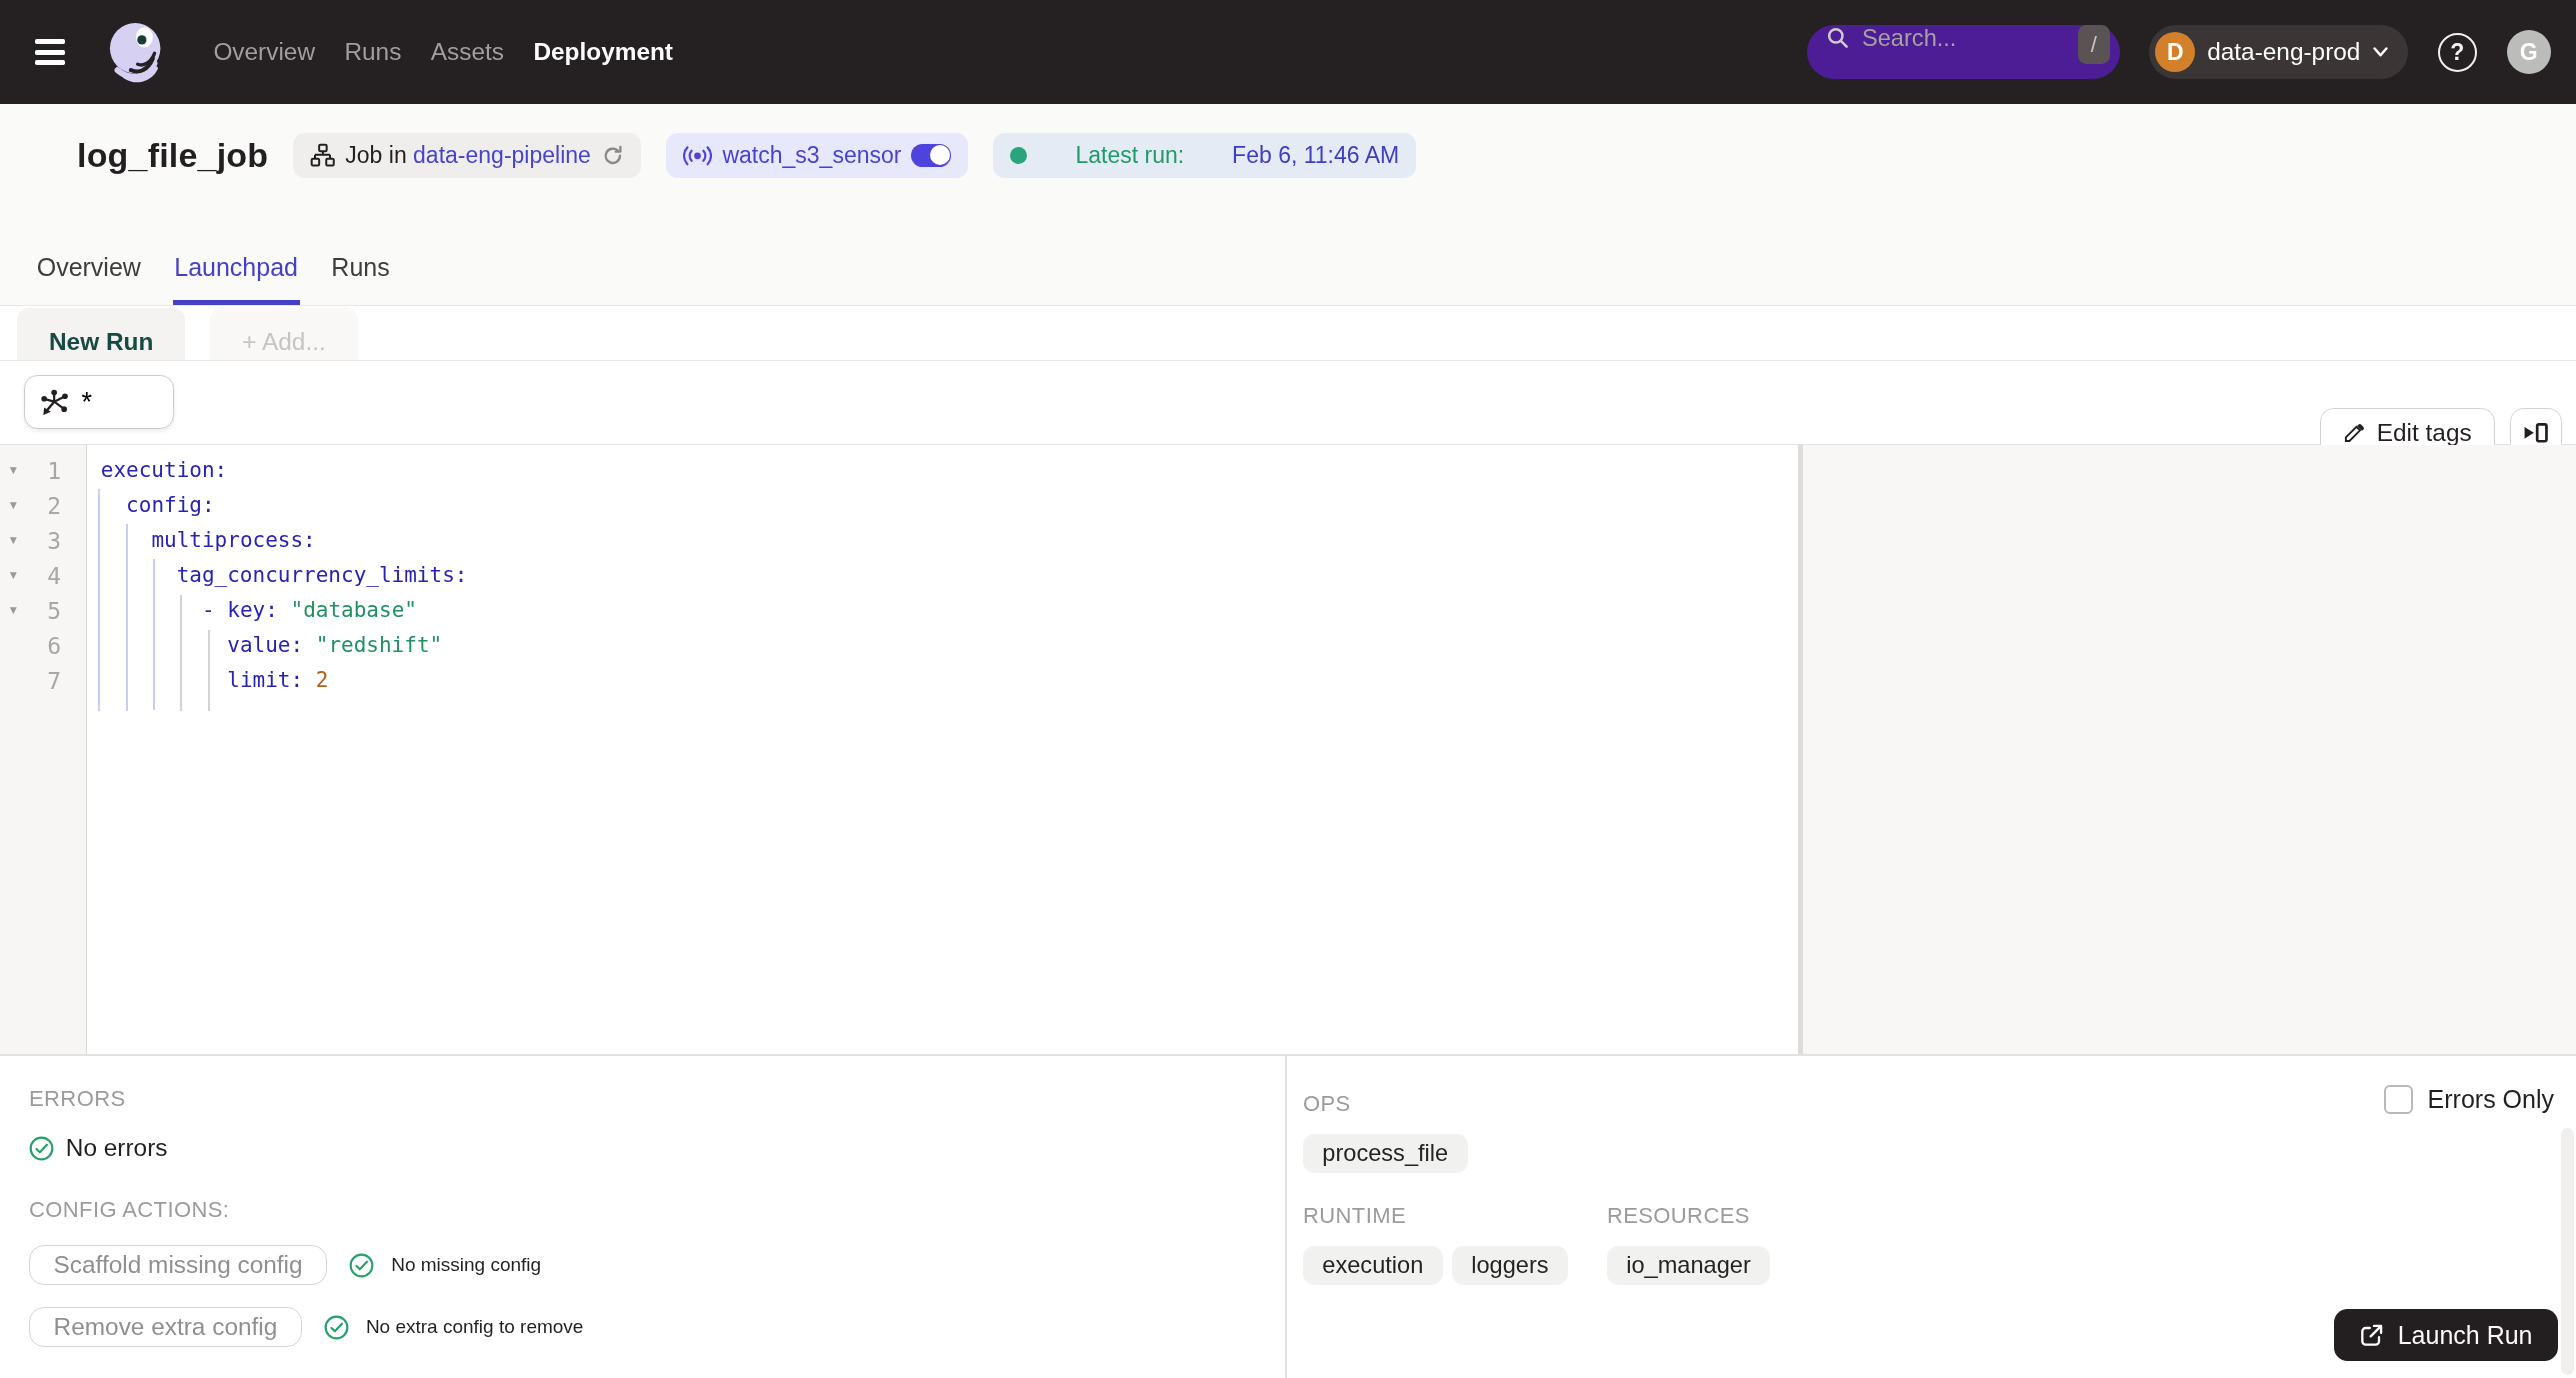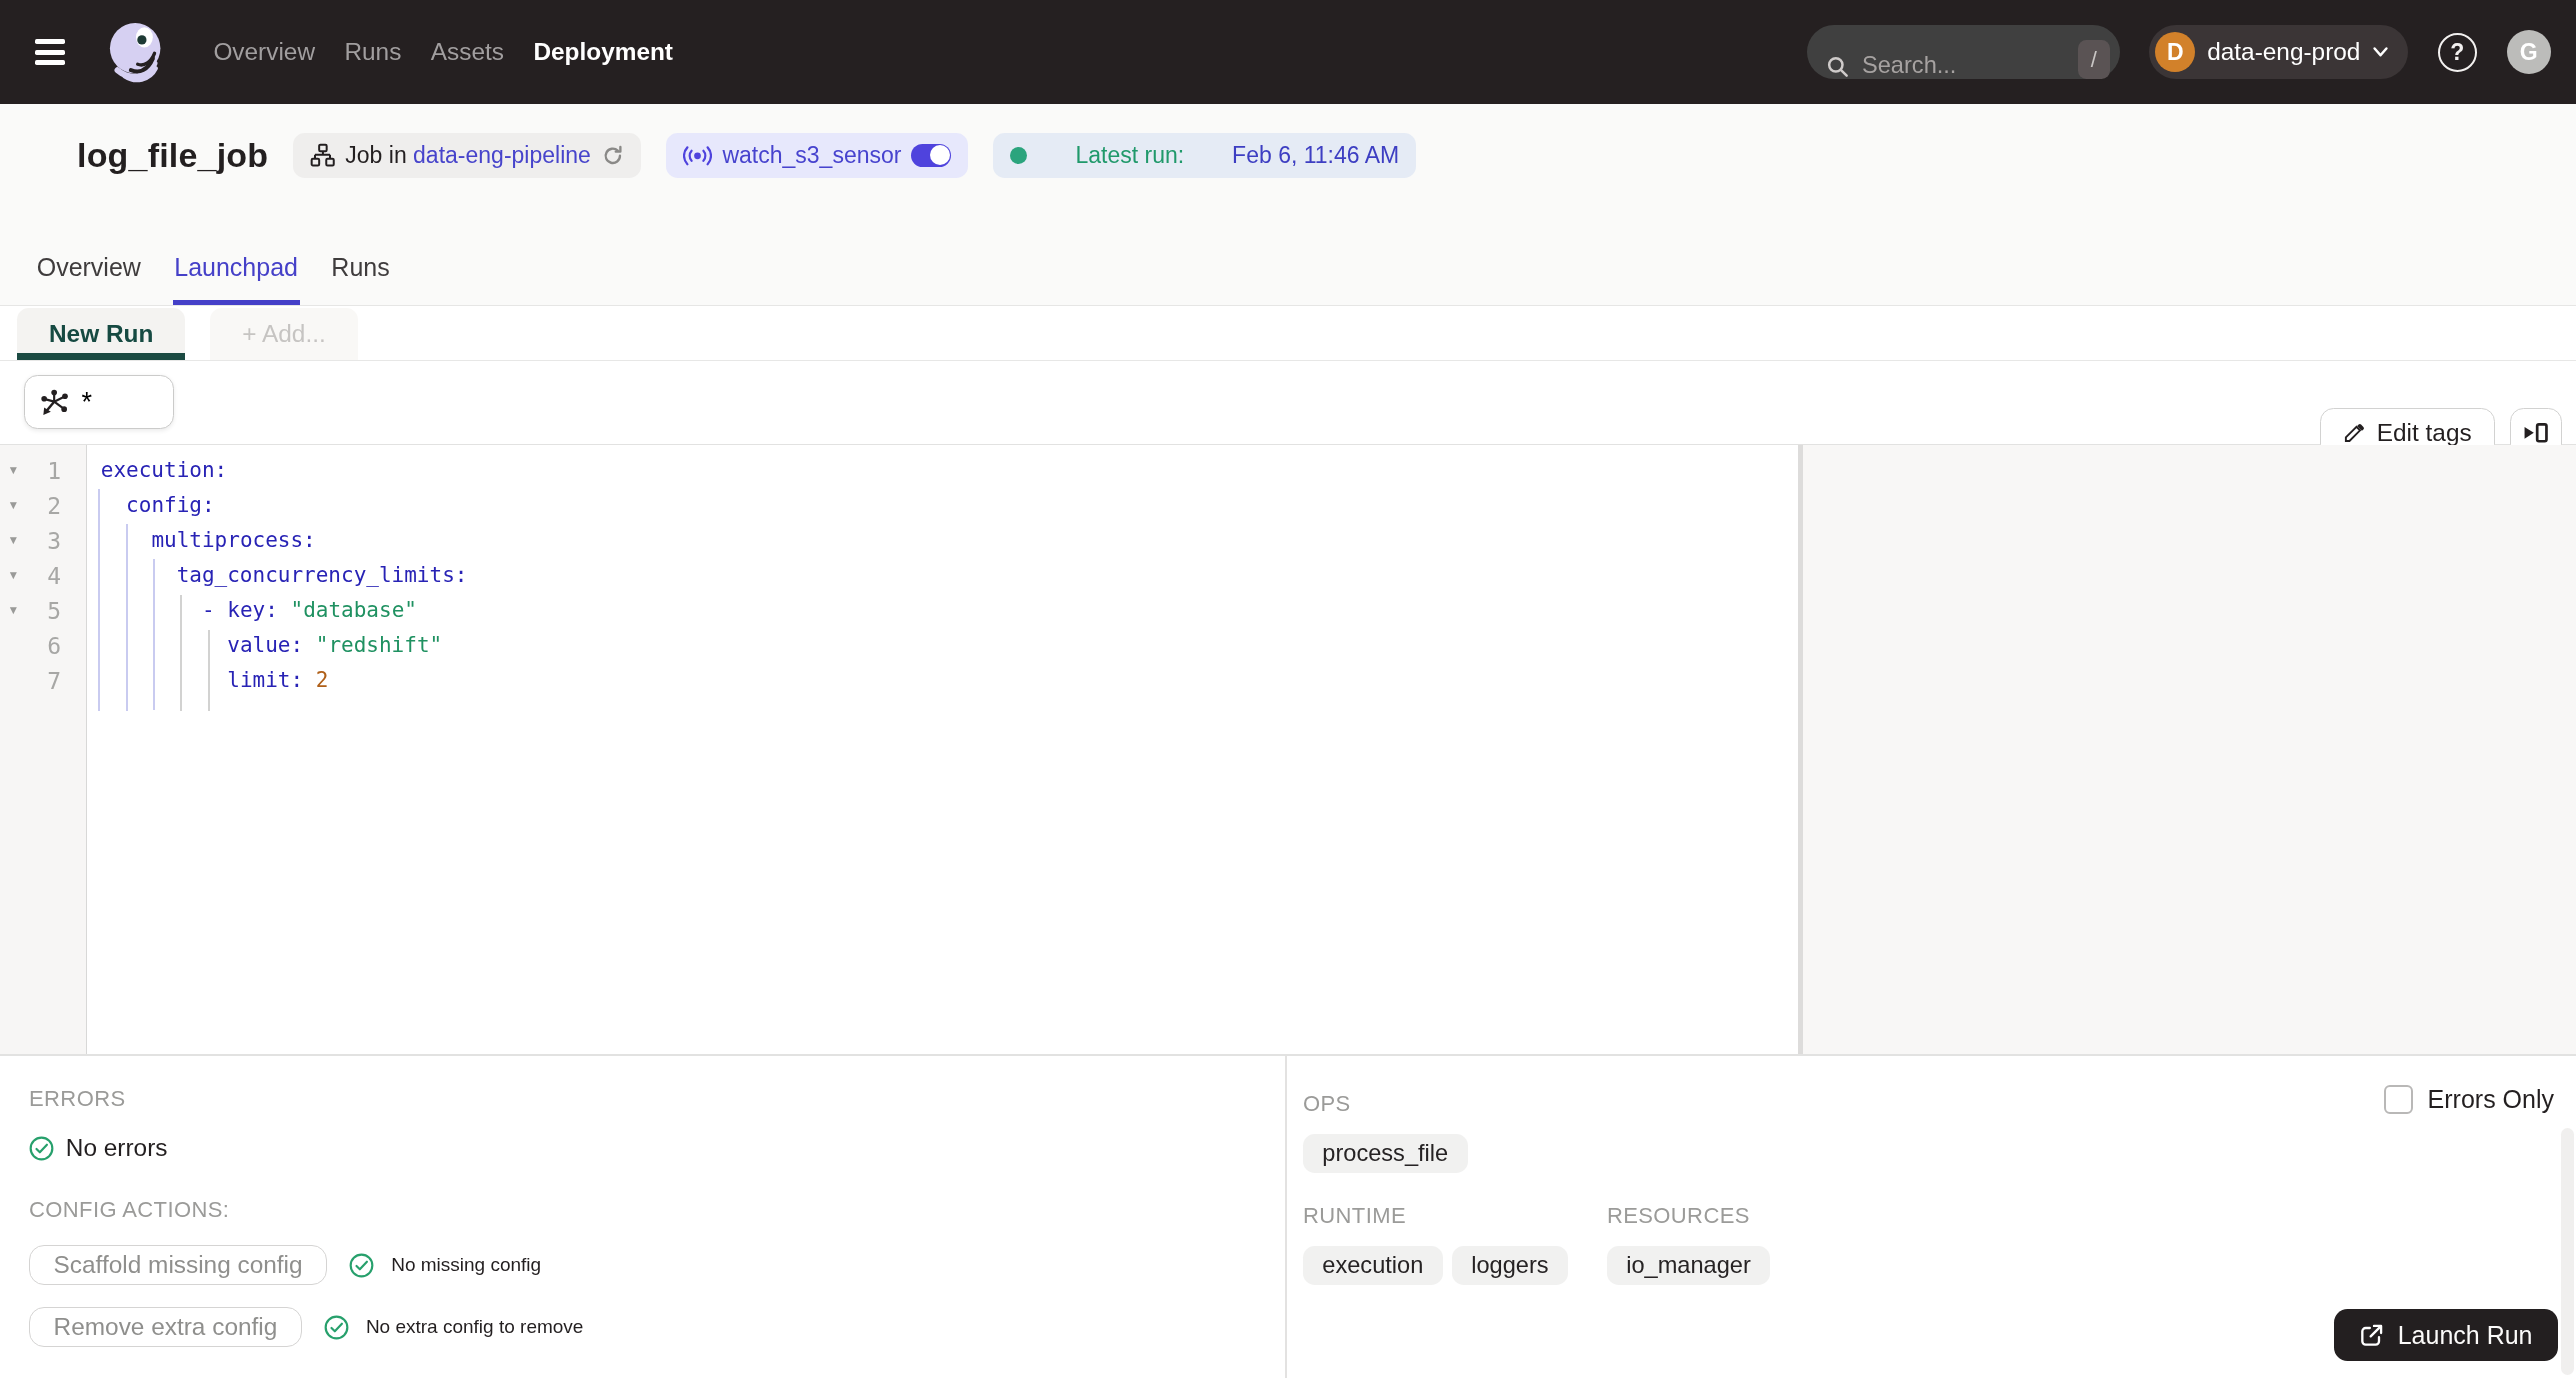--- a/index.html
+++ b/index.html
@@ -11,22 +11,22 @@
   .topnav { position:absolute; top:0; left:0; right:0; height:104px; background:#252021;
             display:flex; align-items:center; padding:0 23.6px; }
   .hamburger { width:47px; height:47px; display:flex; flex-direction:column; justify-content:center;
                gap:5.9px; margin-left:11.8px; cursor:pointer; background:none; border:none; }
   .hamburger span { display:block; width:30px; height:5px; background:#fff; border-radius:1.7px; }
   .logo { margin-left:22px; width:64px; height:69px; }
   .nav-links { display:flex; align-items:center; gap:29.4px; margin-left:45px; }
   .nav-link { font-size:24.4px; color:#A19E9F; cursor:pointer; }
   .nav-link.active { color:#FFFFFF; font-weight:700; }
   .nav-right { margin-left:auto; display:flex; align-items:center; }
-  .search-pill { width:313px; height:54px; border-radius:27px; background:#404040;
-                 display:flex; align-items:flex-end; padding:0 10px 0 18.5px; }
+  .search-pill { width:313px; height:54px; border-radius:27px; background:#4c1d95;
+                 display:flex; align-items:flex-start; padding:0 10px 0 18.5px; }
   .search-pill input { flex:1; background:transparent; border:none; outline:none; color:#E8E5E4;
                        font-size:23.6px; font-family:"Liberation Sans",sans-serif; margin-left:11.8px; min-width:0; }
   .search-pill input::placeholder { color:#A6A2A1; }
   .slash-badge { width:32px; height:39px; border-radius:8.4px; background:#5A5354; color:#C9C6C5;
                  font-size:22px; display:flex; align-items:center; justify-content:center; }
   .deploy-pill { height:54px; border-radius:27px; background:#3B3536; display:flex; align-items:center;
                  gap:11.8px; padding:0 18.5px 0 6.7px; margin-left:29px; cursor:pointer; }
   .deploy-avatar { width:40px; height:40px; border-radius:50%; background:#D2812A; color:#fff;
                    font-size:23px; font-weight:700; display:flex; align-items:center; justify-content:center; }
   .deploy-name { color:#fff; font-size:24.4px; }
@@ -53,21 +53,21 @@
   .toggle .knob { position:absolute; right:1.7px; top:1.7px; width:20px; height:20px; border-radius:50%; background:#fff; }
   .run-dot { width:17px; height:17px; border-radius:50%; background:#2BA47D; }
   .latest-label { color:#20996B; }
   .latest-time { color:#3D3EC2; cursor:pointer; }
   .header-tabs { position:absolute; bottom:0; left:35px; display:flex; gap:30px; }
   .h-tab { font-size:25px; color:#3F3C3D; padding:0 1.7px 18.5px 1.7px; border-bottom:5px solid transparent; cursor:pointer; }
   .h-tab.active { color:#4540C8; border-bottom-color:#4540C8; }
 
   
   .cfg-tabs { position:absolute; top:308px; left:17px; height:52px; display:flex; gap:25px; }
-  .cfg-tab { height:52px; display:flex; align-items:center; padding:0 32px; font-size:24.4px;
+  .cfg-tab { height:68px; display:flex; align-items:center; padding:0 32px; font-size:24.4px;
              border-radius:11.8px 11.8px 0 0; cursor:pointer; position:relative; }
   .cfg-tab.active { background:#F4F3F1; color:#164A42; font-weight:700; }
   .cfg-tab.active::after { content:""; position:absolute; left:0; right:0; bottom:0; height:6.7px; background:#1B4A42; }
   .cfg-tab.ghost { background:#F9F8F6; color:#C6C4C2; }
 
   
   .toolbar { position:absolute; top:360px; left:0; right:0; height:85px; background:#fff;
              border-top:1.7px solid #E7E7E6; border-bottom:1.7px solid #E2E2E1; }
   .opsel-btn { position:absolute; left:23.6px; top:14.3px; width:150px; height:54px; border-radius:13.5px;
                background:#fff; border:1.7px solid #CBCBCA; box-shadow:0 1.7px 4.2px rgba(0,0,0,.08);

